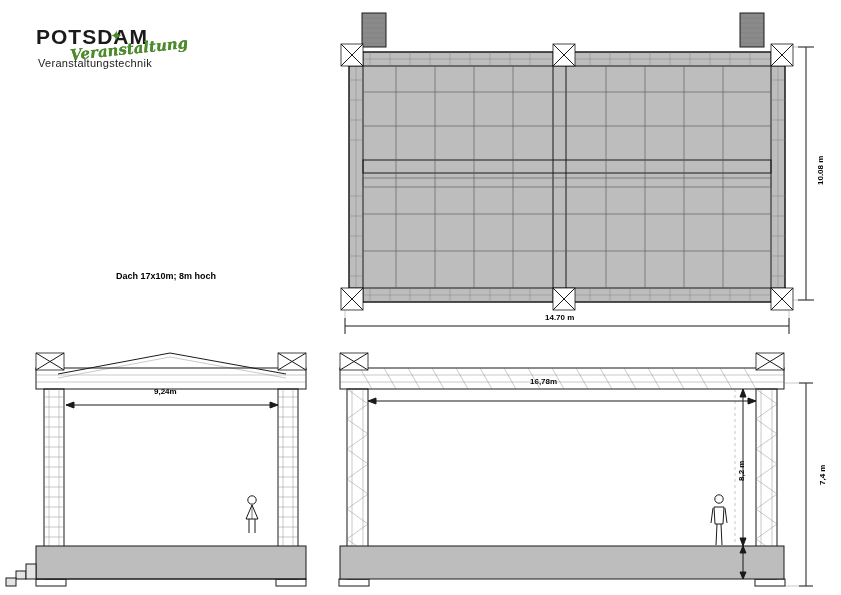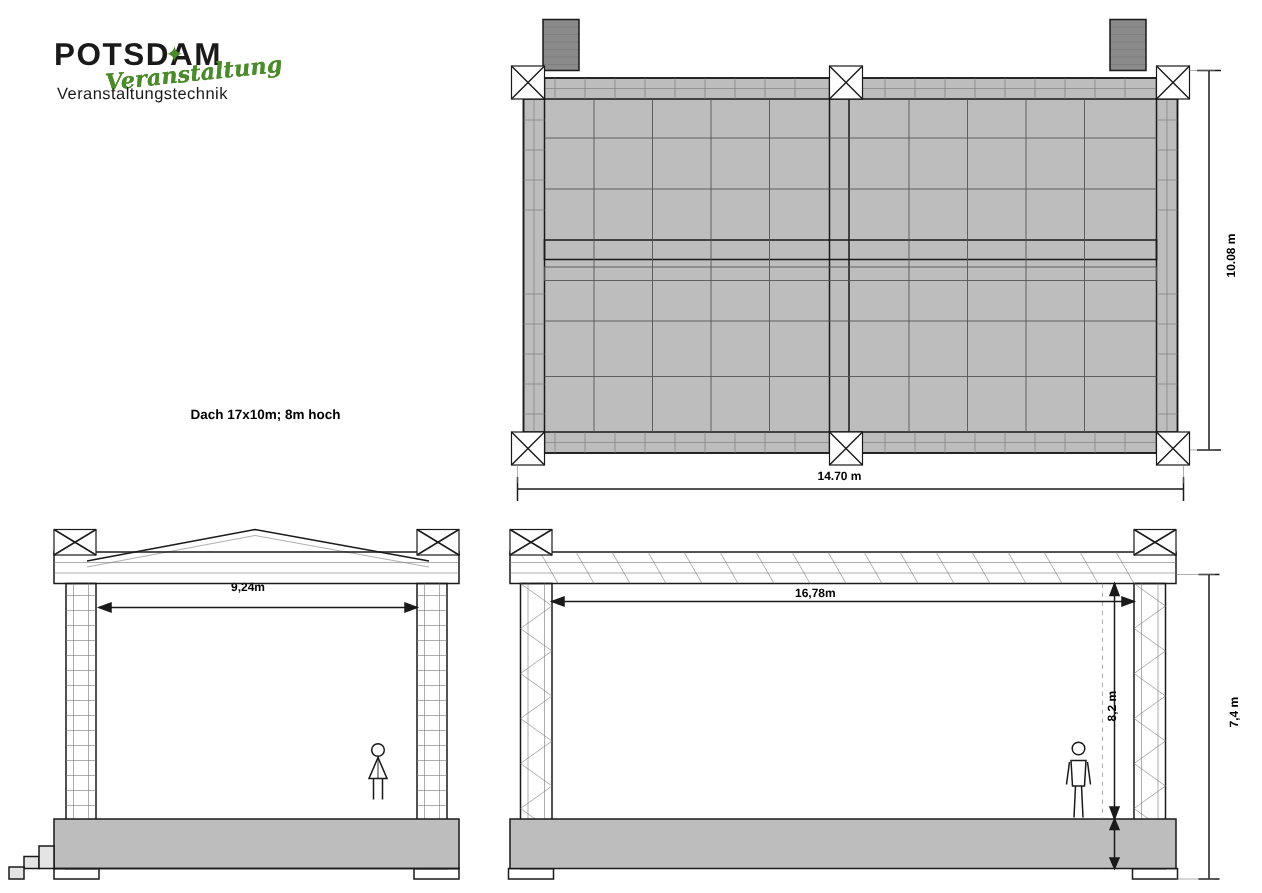--- a/index.html
+++ b/index.html
@@ -101,27 +101,27 @@
 
 <div class="stage">
 
   <div class="logo">
     <div class="logo-main">POTSDAM</div>
     <div class="logo-star">✦</div>
     <div class="logo-script">Veranstaltung</div>
     <div class="logo-sub">Veranstaltungstechnik</div>
   </div>
 
-  <div class="note" style="left:127px; top:271px;">Dach 17x10m; 8m hoch</div>
+  <div class="note" style="left:116px; top:271px;">Dach 17x10m; 8m hoch</div>
   <div class="note" style="left:399px; top:228px;">Podest 17x10m 120cm hoch</div>
 
   <div class="dim-label" style="left:545px; top:313px;">14.70 m</div>
   <div class="dim-label vert" style="left:816px; top:185px;">10.08 m</div>
   <div class="dim-label" style="left:154px; top:387px;">9,24m</div>
-  <div class="dim-label" style="left:530px; top:391px;">16,78m</div>
+  <div class="dim-label" style="left:530px; top:377px;">16,78m</div>
   <div class="dim-label vert" style="left:737px; top:481px;">8,2 m</div>
   <div class="dim-label vert" style="left:818px; top:485px;">7,4 m</div>
   <div class="dim-label vert" style="left:737px; top:573px; font-size:7px;">1,2 m</div>
 
   <svg width="841" height="595">
 
     <g>
 
       <rect x="362" y="13" width="24" height="34" class="fill-dark"></rect>
       <g class="stroke-hair">

